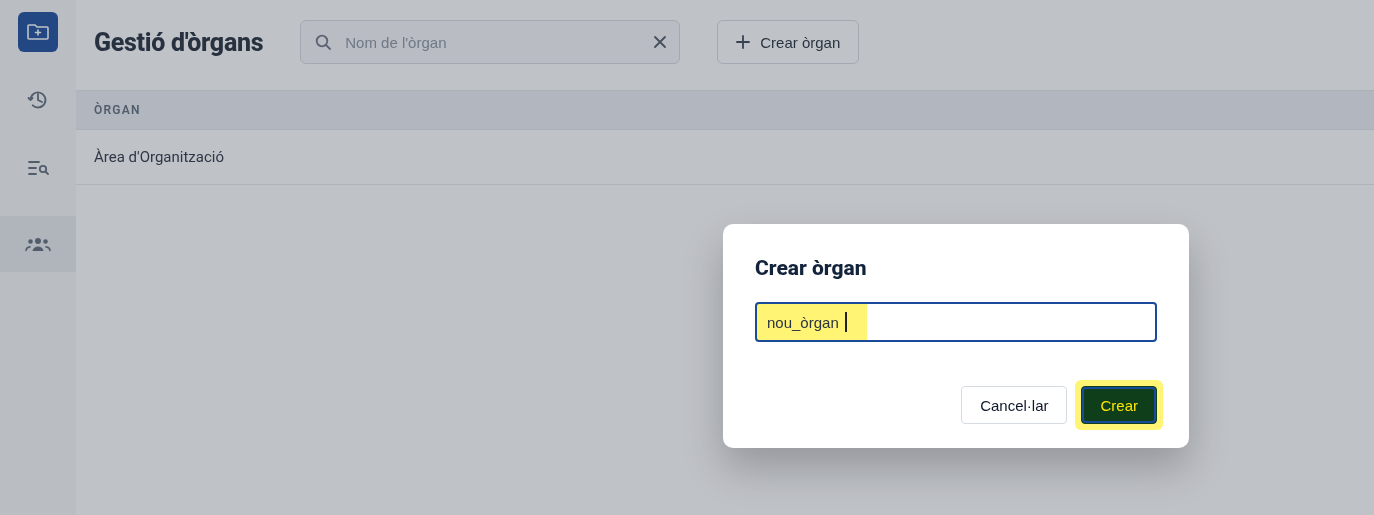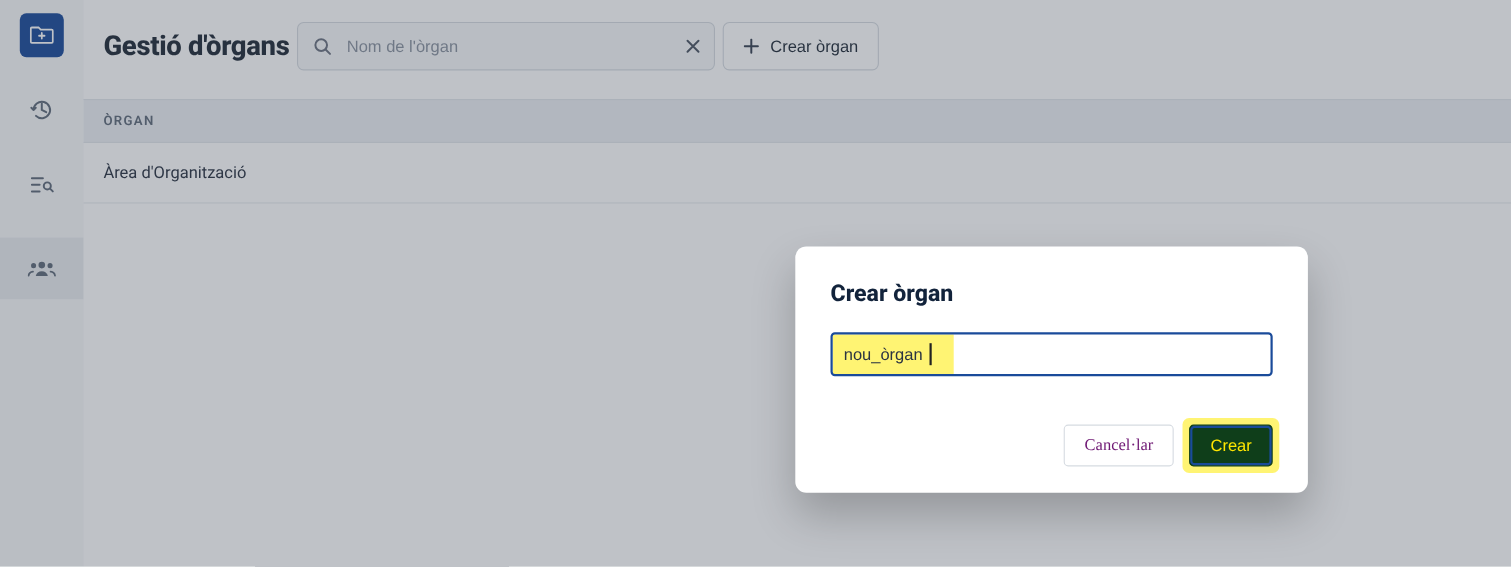--- a/index.html
+++ b/index.html
@@ -53,21 +53,21 @@
   .main {
     flex: 1;
     background: #fff;
     display: flex;
     flex-direction: column;
     min-width: 0;
   }
   .topbar {
     display: flex;
     align-items: center;
-    gap: 7px;
+    gap: 37px;
     padding: 20px 18px 26px 18px;
   }
   .page-title {
     font-size: 25px;
     font-weight: 800;
     color: #1f2a37;
     letter-spacing: -0.3px;
   }
   .search-wrap {
     flex: none;
@@ -207,22 +207,21 @@
     font-size: 15px;
     font-weight: 500;
     padding: 0 18px;
     display: inline-flex;
     align-items: center;
     cursor: pointer;
   }
   .btn-secondary {
     background: #fff;
     border: 1px solid #d6dbe1;
-    color: #701a75;
-    font-family: Liberation Serif, serif;
+    color: #0f172a;
   }
   .btn-primary-wrap {
     position: relative;
   }
   .btn-primary {
     background: #0f3e1a;
     border: 1px solid #0f3e1a;
     color: #ffe600;
     font-weight: 400;
     position: relative;

